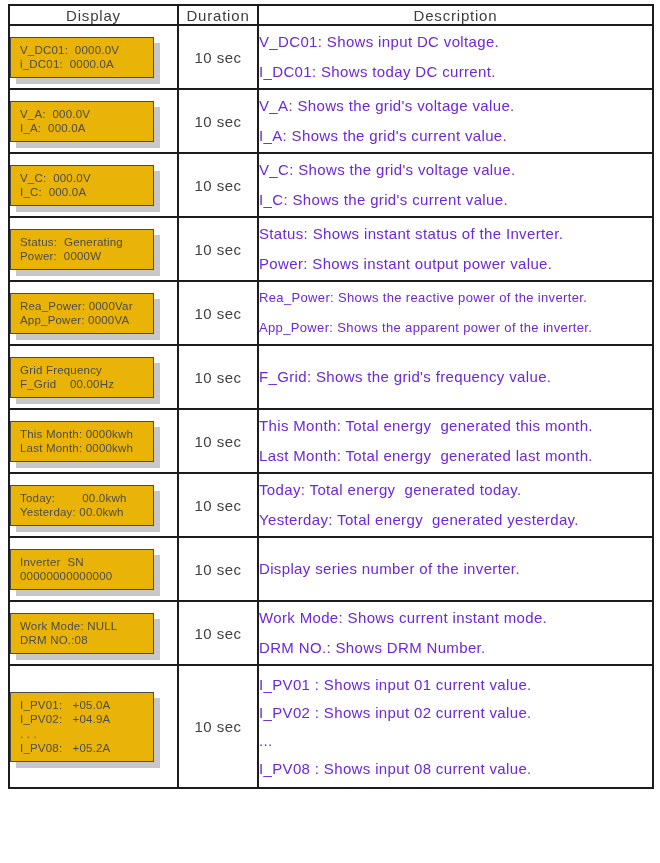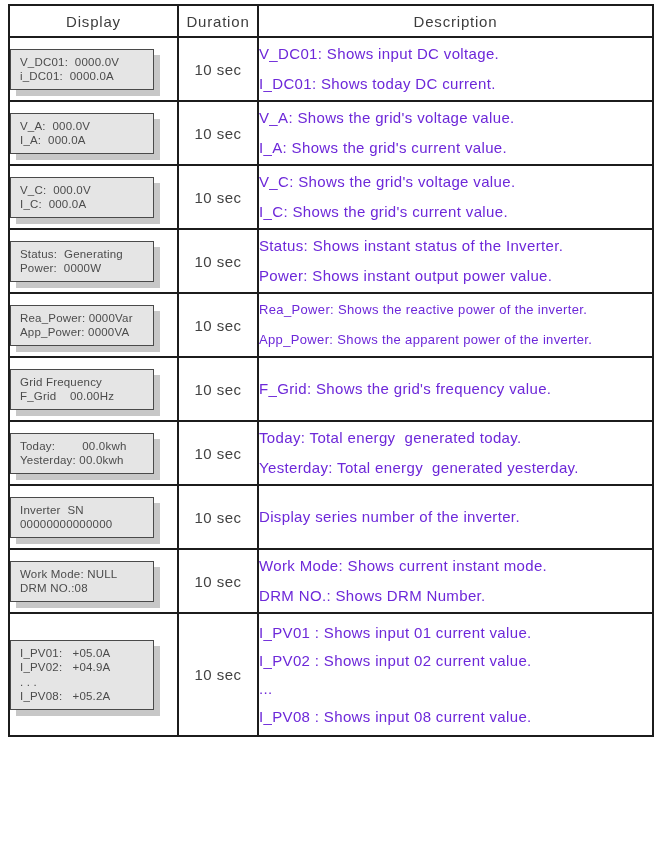--- a/index.html
+++ b/index.html
@@ -12,38 +12,38 @@
   table.spec-table {
     border-collapse: collapse;
     table-layout: fixed;
     width: 644px;
     margin: 4px 0 0 8px;
   }
   .spec-table th, .spec-table td {
     border: 2px solid #1c1c1c;
     padding: 0;
   }
-  .spec-table thead tr { height: 32px; }
+  .spec-table thead tr { height: 20px; }
   .spec-table tbody tr { height: 64px; }
   .spec-table tbody tr.tall { height: 123px; }
   .spec-table th {
     font-size: 15px;
     font-weight: 400;
     color: #3d3d3d;
     letter-spacing: 0.8px;
     text-align: center;
     vertical-align: middle;
   }
   .cell-display {
     vertical-align: middle;
     padding-left: 10px;
   }
   .lcd {
     display: inline-block;
-    background: #e5e5e5;
+    background: #eab308;
     border: 1.5px solid #4a4a4a;
     box-shadow: 6px 6px 0 #c7c7c7;
     padding: 5px 5px 5px 9px;
     min-width: 144px;
   }
   .lcd-line {
     font-size: 11.5px;
     line-height: 14.5px;
     color: #4c4c4c;
     letter-spacing: 0.2px;
@@ -144,20 +144,30 @@
     <td class="cell-display">
       <div class="lcd"><div class="lcd-line">Grid Frequency</div><div class="lcd-line">F_Grid    00.00Hz</div></div>
     </td>
     <td class="cell-duration">10 sec</td>
     <td class="cell-desc">
           <div class="desc-line">F_Grid: Shows the grid's frequency value.</div>
         </td>
   </tr>
       <tr>
     <td class="cell-display">
+      <div class="lcd"><div class="lcd-line">This Month: 0000kwh</div><div class="lcd-line">Last Month: 0000kwh</div></div>
+    </td>
+    <td class="cell-duration">10 sec</td>
+    <td class="cell-desc">
+          <div class="desc-line">This Month: Total energy  generated this month.</div>
+          <div class="desc-line">Last Month: Total energy  generated last month.</div>
+        </td>
+  </tr>
+      <tr>
+    <td class="cell-display">
       <div class="lcd"><div class="lcd-line">Today:        00.0kwh</div><div class="lcd-line">Yesterday: 00.0kwh</div></div>
     </td>
     <td class="cell-duration">10 sec</td>
     <td class="cell-desc">
           <div class="desc-line">Today: Total energy  generated today.</div>
           <div class="desc-line">Yesterday: Total energy  generated yesterday.</div>
         </td>
   </tr>
       <tr>
     <td class="cell-display">

